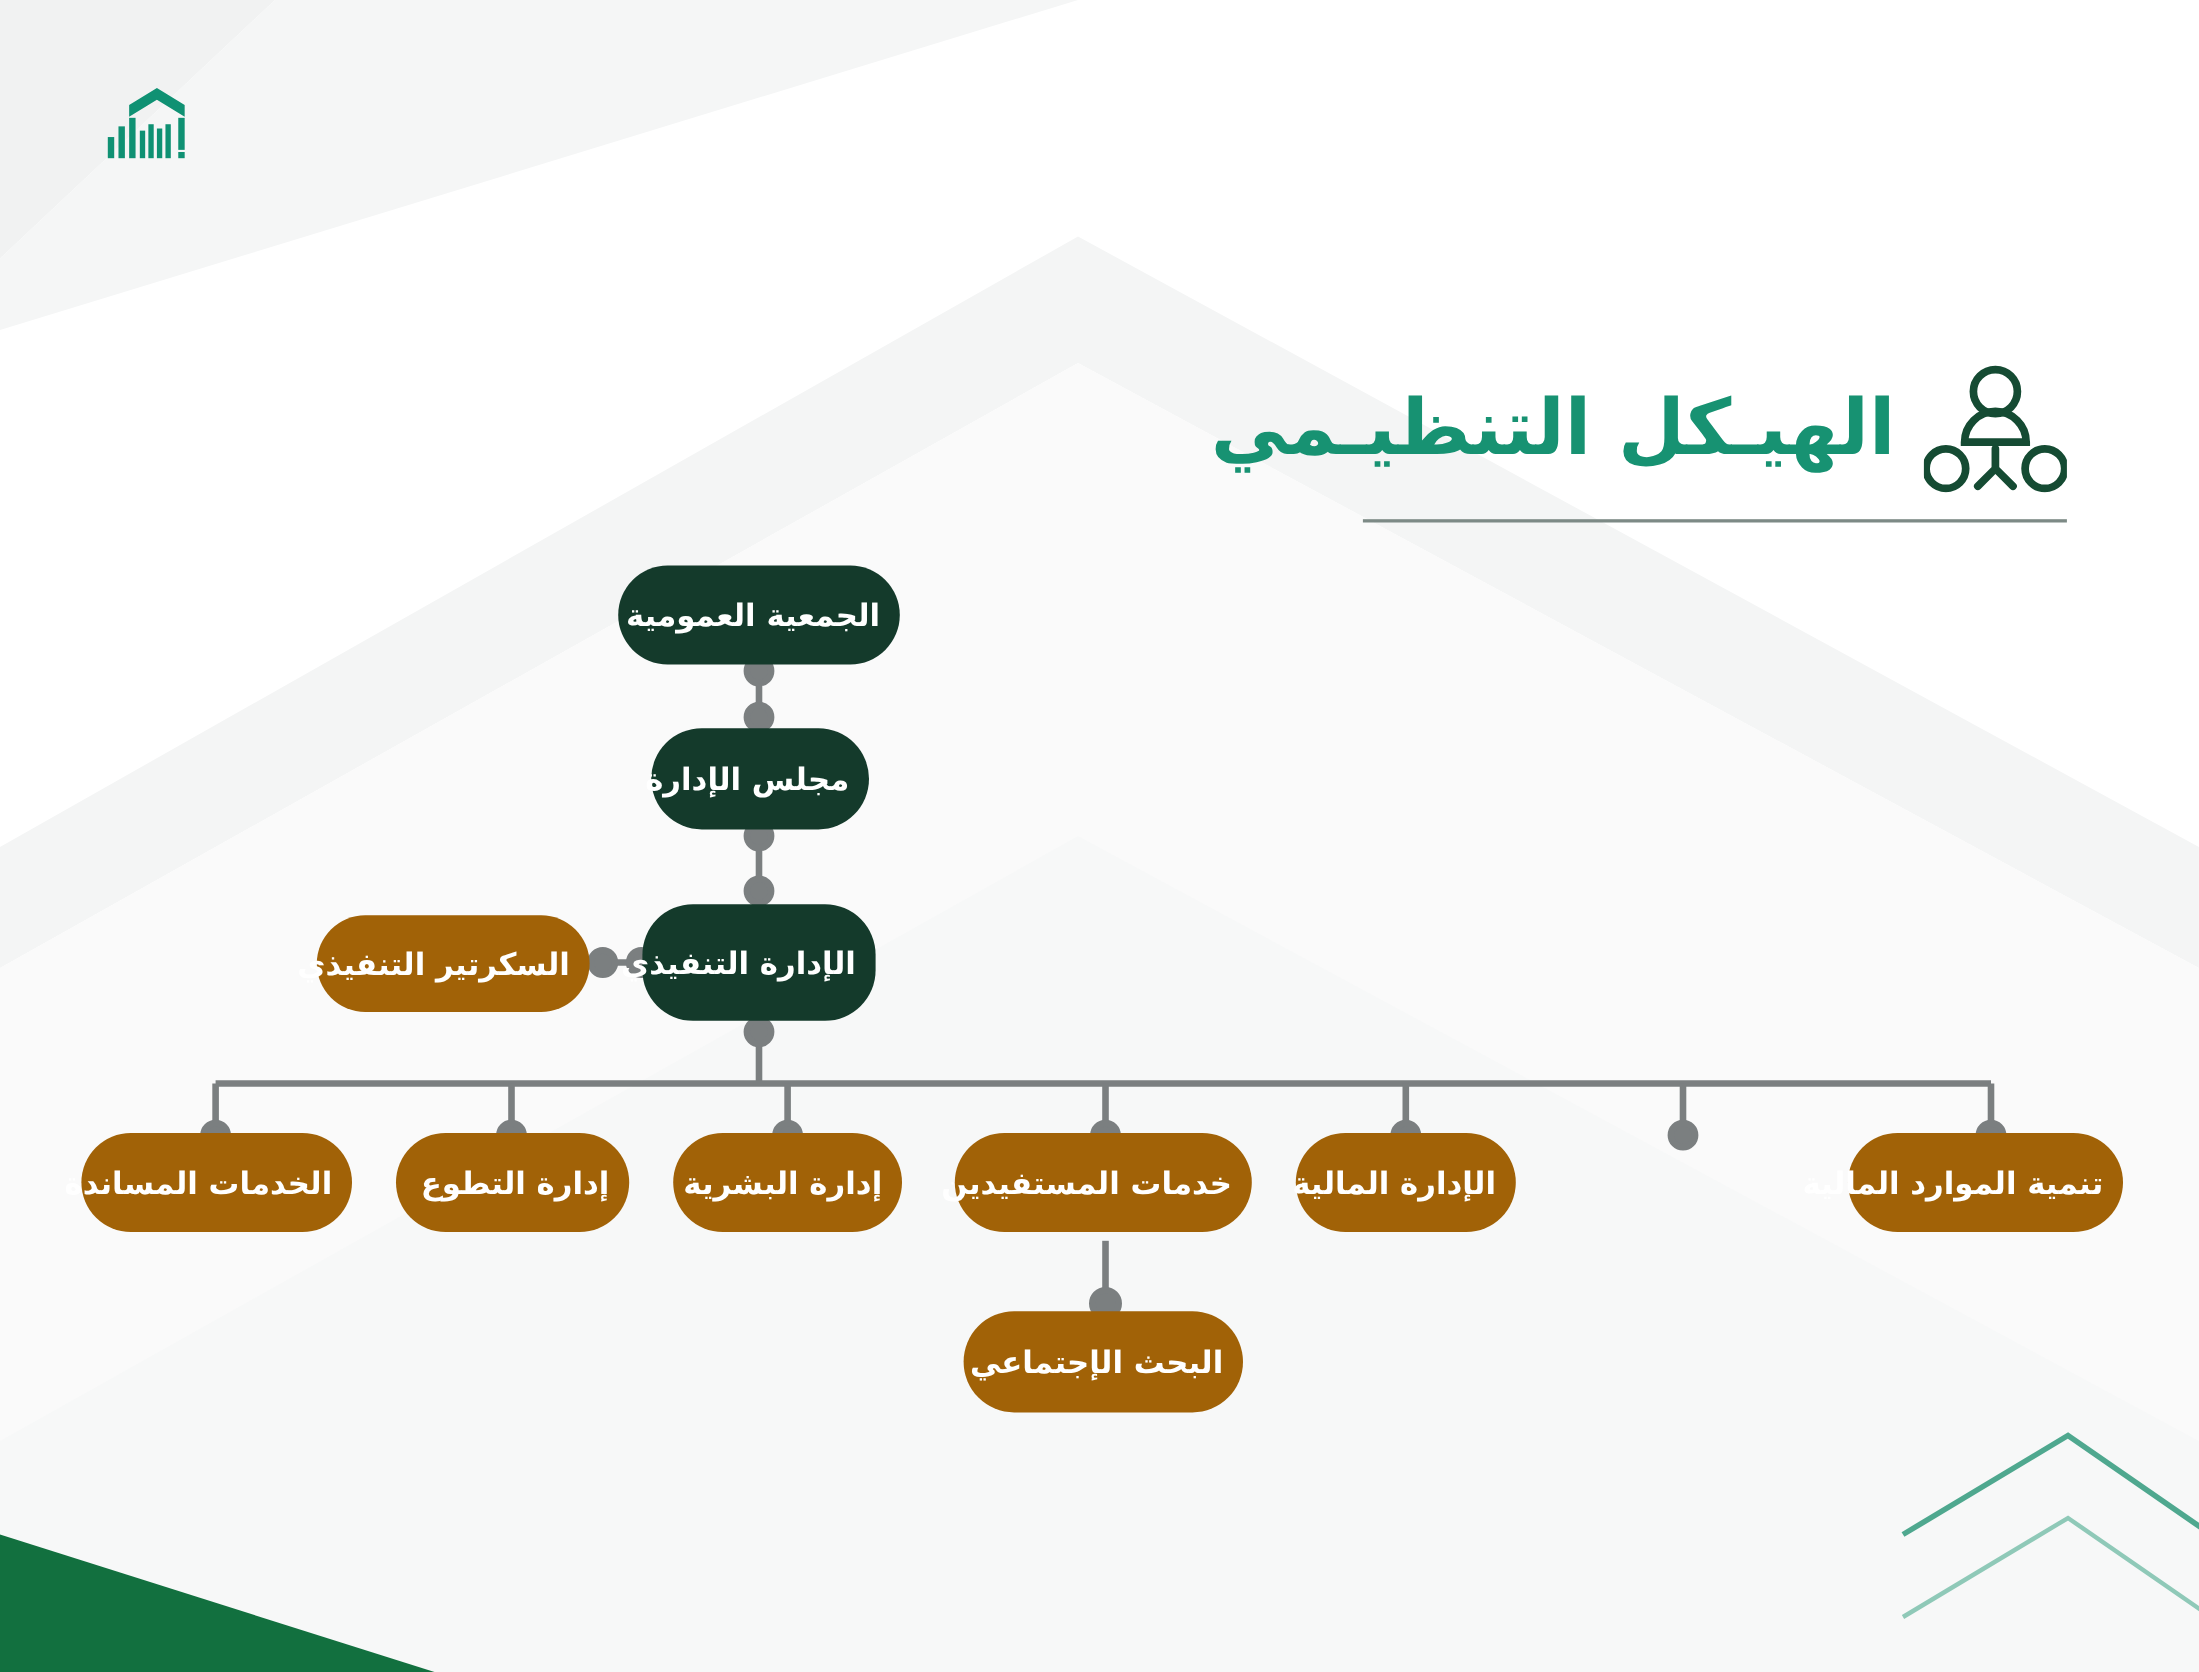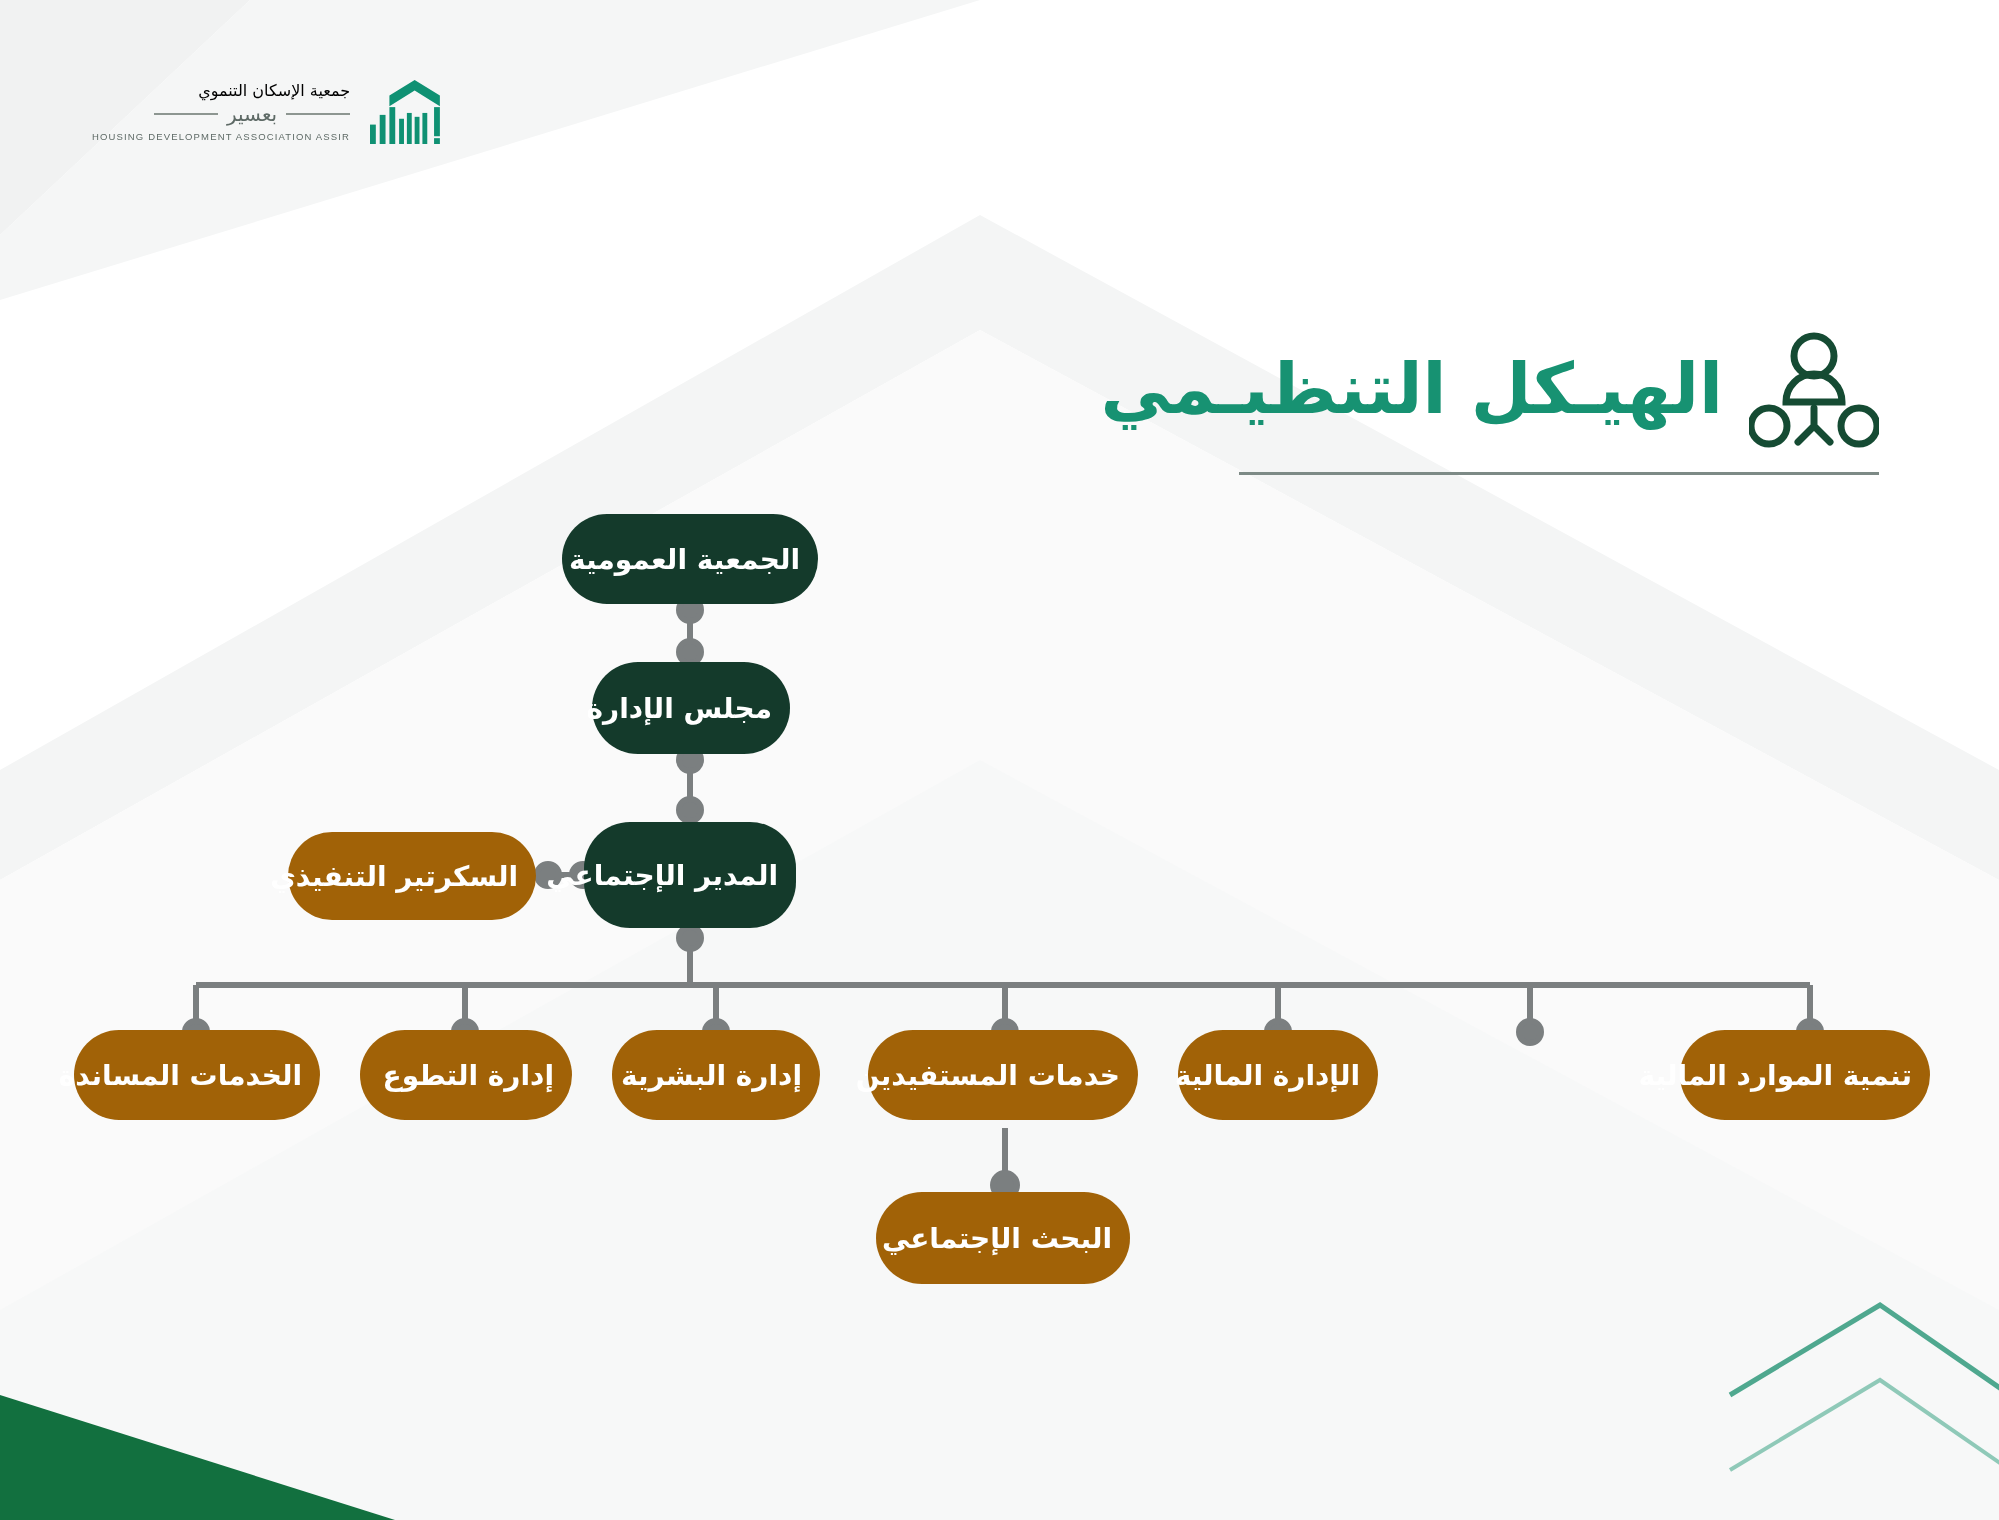--- a/index.html
+++ b/index.html
@@ -86,31 +86,20 @@
     <polygon points="980,760 1999,1310 1999,1520 0,1520 0,1310" fill="#f7f8f8"></polygon>
 
     <polygon points="0,1395 0,1520 395,1520" fill="#12703f"></polygon>
 
     <polyline points="1730,1395 1880,1305 2010,1395" fill="none" stroke="#4fa88f" stroke-width="5"></polyline>
     <polyline points="1730,1470 1880,1380 2010,1470" fill="none" stroke="#8fc9b8" stroke-width="4"></polyline>
   </svg>
 </div>
 
 <div class="logo-block">
-  <div class="logo-text">
-    <div class="logo-ar-line">
-      <span>جمعية الإسكان التنموي</span>
-    </div>
-    <div class="rule-row">
-      <span class="rule"></span>
-      <span class="logo-ar2">بعسير</span>
-      <span class="rule"></span>
-    </div>
-    <div class="logo-en">HOUSING DEVELOPMENT ASSOCIATION ASSIR</div>
-  </div>
   <svg class="logo-mark" viewBox="0 0 80 68">
     <g fill="#0f9173">
       <polygon points="26,18 52,2 78,18 78,29 52,13 26,29"></polygon>
       <rect x="26" y="30" width="6" height="38"></rect>
       <rect x="72" y="30" width="6" height="30"></rect>
       <rect x="36" y="42" width="5" height="26"></rect>
       <rect x="44" y="36" width="5" height="32"></rect>
       <rect x="52" y="40" width="5" height="28"></rect>
       <rect x="60" y="36" width="5" height="32"></rect>
       <rect x="16" y="38" width="6" height="30"></rect>
@@ -180,21 +169,21 @@
 
   <div class="node dark" style="left:562px;top:514px;width:256px;height:90px;">
     <span>الجمعية العمومية</span>
   </div>
 
   <div class="node dark" style="left:592px;top:662px;width:198px;height:92px;">
     <span>مجلس الإدارة</span>
   </div>
 
   <div class="node dark" style="left:584px;top:822px;width:212px;height:106px;">
-    <span>المدير الإجتماعي</span>
+    <span>الإدارة التنفيذي</span>
   </div>
   <div class="node teal" style="left:288px;top:832px;width:248px;height:88px;">
     <span>السكرتير التنفيذي</span>
   </div>
 
   <div class="node teal" style="left:74px;top:1030px;width:246px;height:90px;">
     <span>الخدمات المساندة</span>
   </div>
   <div class="node teal" style="left:360px;top:1030px;width:212px;height:90px;">
     <span>إدارة التطوع</span>

